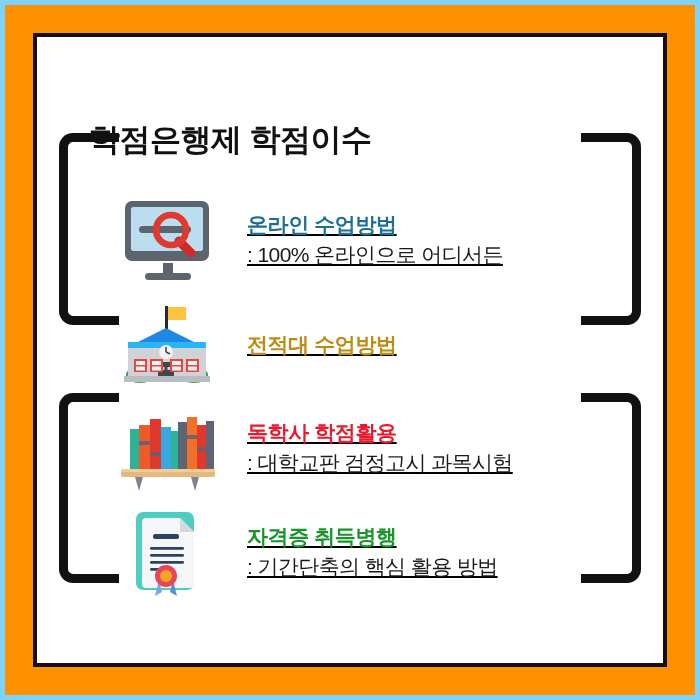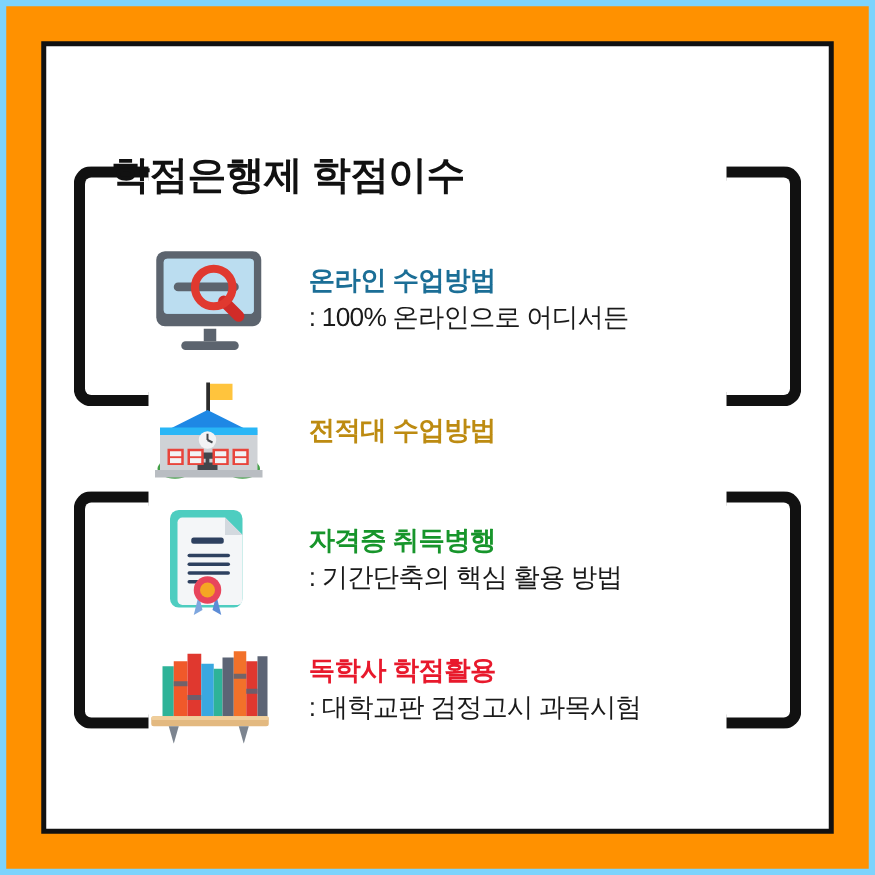--- a/index.html
+++ b/index.html
@@ -93,20 +93,21 @@
     min-width: 136px;
     height: 92px;
     display: flex;
     align-items: center;
     justify-content: center;
   }
   .icon-cell svg { display: block; }
 
   .text-cell {
     padding-left: 12px;
+    text-decoration: underline;
   }
   .row-heading {
     font-size: 21px;
     font-weight: 700;
     letter-spacing: -0.4px;
     line-height: 1.25;
     white-space: nowrap;
   }
   .row-desc {
     font-size: 21px;
@@ -190,45 +191,20 @@
             <rect x="6" y="74" width="86" height="6" fill="#B9BDC2"></rect>
           </svg>
         </div>
         <div class="text-cell">
           <div class="row-heading" style="color:#BD8B11">전적대 수업방법</div>
         </div>
       </div>
 
       <div class="row">
         <div class="icon-cell">
-          <svg width="82" height="90" viewBox="0 0 82 90" aria-hidden="true">
-            <rect x="10" y="4" width="58" height="78" rx="7" fill="#4ECDC0"></rect>
-            <path d="M20 10 h34 l14 14 v52 a4 4 0 0 1 -4 4 H20 a4 4 0 0 1 -4 -4 V14 a4 4 0 0 1 4 -4 z" fill="#F4F6F8"></path>
-            <path d="M54 10 l14 14 h-14 z" fill="#D3D9DF"></path>
-            <rect x="27" y="26" width="26" height="5" rx="2" fill="#2E4160"></rect>
-            <g fill="#2E4160">
-              <rect x="24" y="39" width="34" height="2.8" rx="1.4"></rect>
-              <rect x="24" y="46" width="34" height="2.8" rx="1.4"></rect>
-              <rect x="24" y="53" width="34" height="2.8" rx="1.4"></rect>
-              <rect x="24" y="60" width="24" height="2.8" rx="1.4"></rect>
-            </g>
-            <path d="M33 72 l-4 16 7 -4 z" fill="#7EA6DE"></path>
-            <path d="M47 72 l4 16 -7 -4 z" fill="#5C8CD6"></path>
-            <circle cx="40" cy="68" r="11" fill="#E8455C"></circle>
-            <circle cx="40" cy="68" r="6" fill="#F5A623"></circle>
-          </svg>
-        </div>
-        <div class="text-cell">
-          <div class="row-heading" style="color:#17952B">자격증 취득병행</div>
-          <div class="row-desc">: 기간단축의 핵심 활용 방법</div>
-        </div>
-      </div>
-
-      <div class="row">
-        <div class="icon-cell">
           <svg width="100" height="84" viewBox="0 0 100 84" aria-hidden="true">
             <rect x="13" y="22" width="9" height="40" fill="#2EB398"></rect>
             <rect x="22" y="18" width="11" height="44" fill="#F0592A"></rect>
             <rect x="33" y="12" width="11" height="50" fill="#E0382F"></rect>
             <rect x="44" y="20" width="10" height="42" fill="#3AA8E0"></rect>
             <rect x="54" y="24" width="7" height="38" fill="#2EB398"></rect>
             <rect x="61" y="15" width="9" height="47" fill="#5C6475"></rect>
             <rect x="70" y="10" width="10" height="52" fill="#F2712A"></rect>
             <rect x="80" y="18" width="9" height="44" fill="#E0382F"></rect>
             <rect x="89" y="14" width="8" height="48" fill="#5C6475"></rect>
@@ -243,15 +219,40 @@
             <polygon points="18,70 26,70 22,84" fill="#7C848F"></polygon>
             <polygon points="74,70 82,70 78,84" fill="#7C848F"></polygon>
           </svg>
         </div>
         <div class="text-cell">
           <div class="row-heading" style="color:#E8192C">독학사 학점활용</div>
           <div class="row-desc">: 대학교판 검정고시 과목시험</div>
         </div>
       </div>
 
+      <div class="row">
+        <div class="icon-cell">
+          <svg width="82" height="90" viewBox="0 0 82 90" aria-hidden="true">
+            <rect x="10" y="4" width="58" height="78" rx="7" fill="#4ECDC0"></rect>
+            <path d="M20 10 h34 l14 14 v52 a4 4 0 0 1 -4 4 H20 a4 4 0 0 1 -4 -4 V14 a4 4 0 0 1 4 -4 z" fill="#F4F6F8"></path>
+            <path d="M54 10 l14 14 h-14 z" fill="#D3D9DF"></path>
+            <rect x="27" y="26" width="26" height="5" rx="2" fill="#2E4160"></rect>
+            <g fill="#2E4160">
+              <rect x="24" y="39" width="34" height="2.8" rx="1.4"></rect>
+              <rect x="24" y="46" width="34" height="2.8" rx="1.4"></rect>
+              <rect x="24" y="53" width="34" height="2.8" rx="1.4"></rect>
+              <rect x="24" y="60" width="24" height="2.8" rx="1.4"></rect>
+            </g>
+            <path d="M33 72 l-4 16 7 -4 z" fill="#7EA6DE"></path>
+            <path d="M47 72 l4 16 -7 -4 z" fill="#5C8CD6"></path>
+            <circle cx="40" cy="68" r="11" fill="#E8455C"></circle>
+            <circle cx="40" cy="68" r="6" fill="#F5A623"></circle>
+          </svg>
+        </div>
+        <div class="text-cell">
+          <div class="row-heading" style="color:#17952B">자격증 취득병행</div>
+          <div class="row-desc">: 기간단축의 핵심 활용 방법</div>
+        </div>
+      </div>
+
     </div>
   </div>
 </div>
 
 </body></html>

